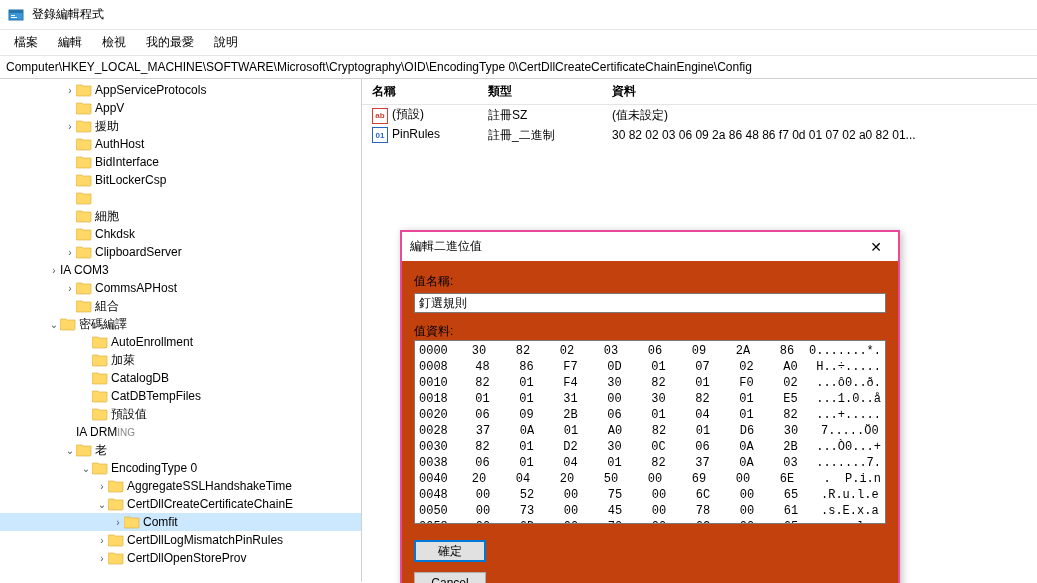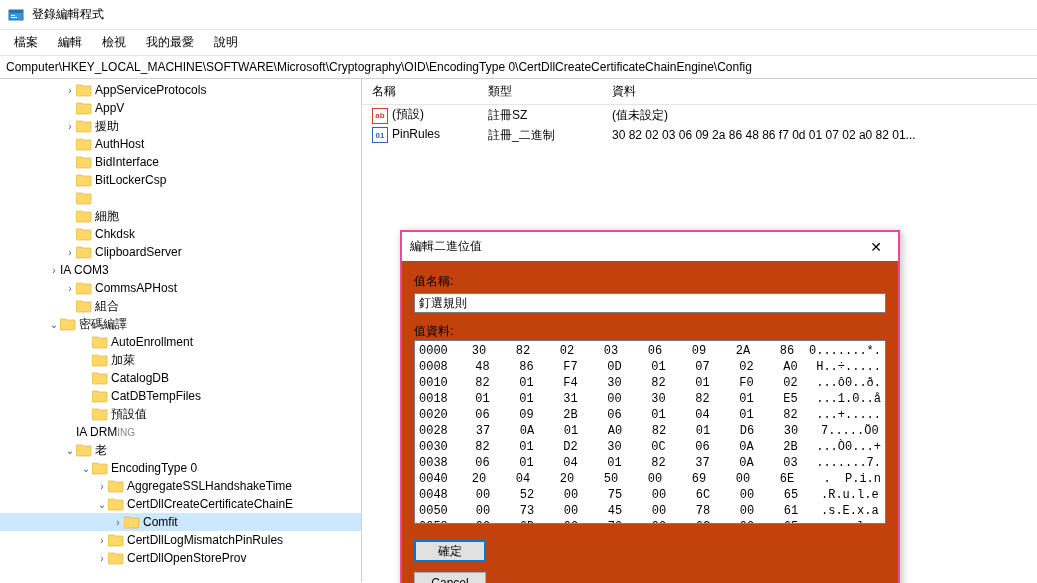--- a/index.html
+++ b/index.html
@@ -12,21 +12,21 @@
 .addrbar { padding: 4px 6px; border-bottom: 1px solid #d0d0d0; font-size: 12px; white-space: nowrap; overflow: hidden; }
 .main { display: flex; height: calc(100% - 80px); }
 .tree { width: 362px; border-right: 1px solid #d0d0d0; overflow: hidden; padding-top: 2px; }
 .tree .row { display: flex; align-items: center; height: 18px; white-space: nowrap; }
 .tree .indent { display: inline-block; }
 .tree .expander { width: 12px; text-align: center; color: #5a5a5a; font-size: 10px; display: inline-block; cursor: default; }
 .tree .folder { width: 16px; height: 14px; display: inline-block; vertical-align: middle; margin-right: 3px; }
 .tree .label { vertical-align: middle; }
 .tree .sel { background: #cce8ff; }
 .list { flex: 1; position: relative; }
-.list-header { display: flex; border-bottom: 1px solid #e5e5e5; font-size: 12px; }
+.list-header { display: flex; border-bottom: 1px solid #e5e5e5; font-size: 12px; font-weight: bold; }
 .list-header div { padding: 4px 10px; }
 .col1 { width: 116px; }
 .col2 { width: 124px; }
 .col3 { flex: 1; }
 .list-row { display: flex; align-items: center; height: 20px; }
 .list-row .cell { padding: 0 10px; overflow: hidden; white-space: nowrap; }
 .val-icon { width: 16px; height: 16px; display: inline-flex; align-items: center; justify-content: center; font-size: 8px; font-weight: bold; border: 1px solid; margin-right: 4px; }
 .val-str { color: #d23f31; border-color: #d23f31; }
 .val-bin { color: #2965c0; border-color: #2965c0; }
 .dialog { position: absolute; left: 400px; top: 230px; width: 500px; background: #c2410c; border: 2px solid #ec4899; box-shadow: 2px 2px 8px rgba(0,0,0,0.25); }

